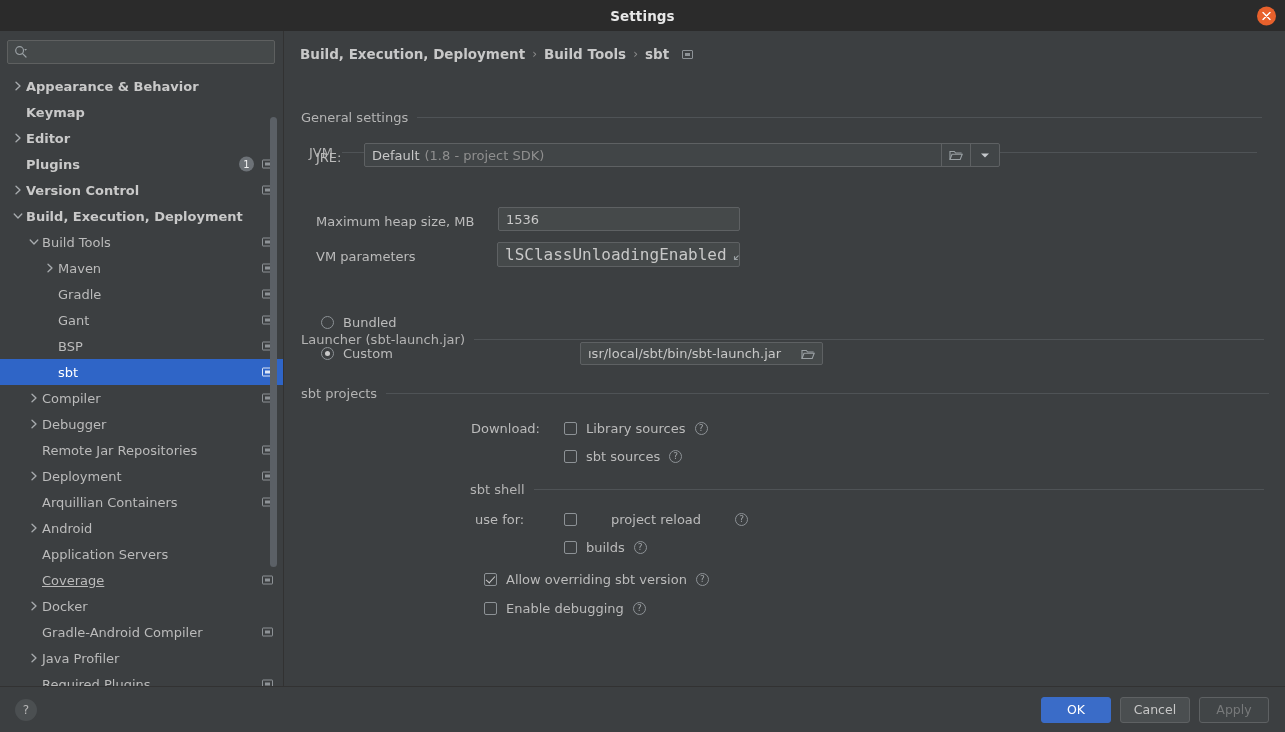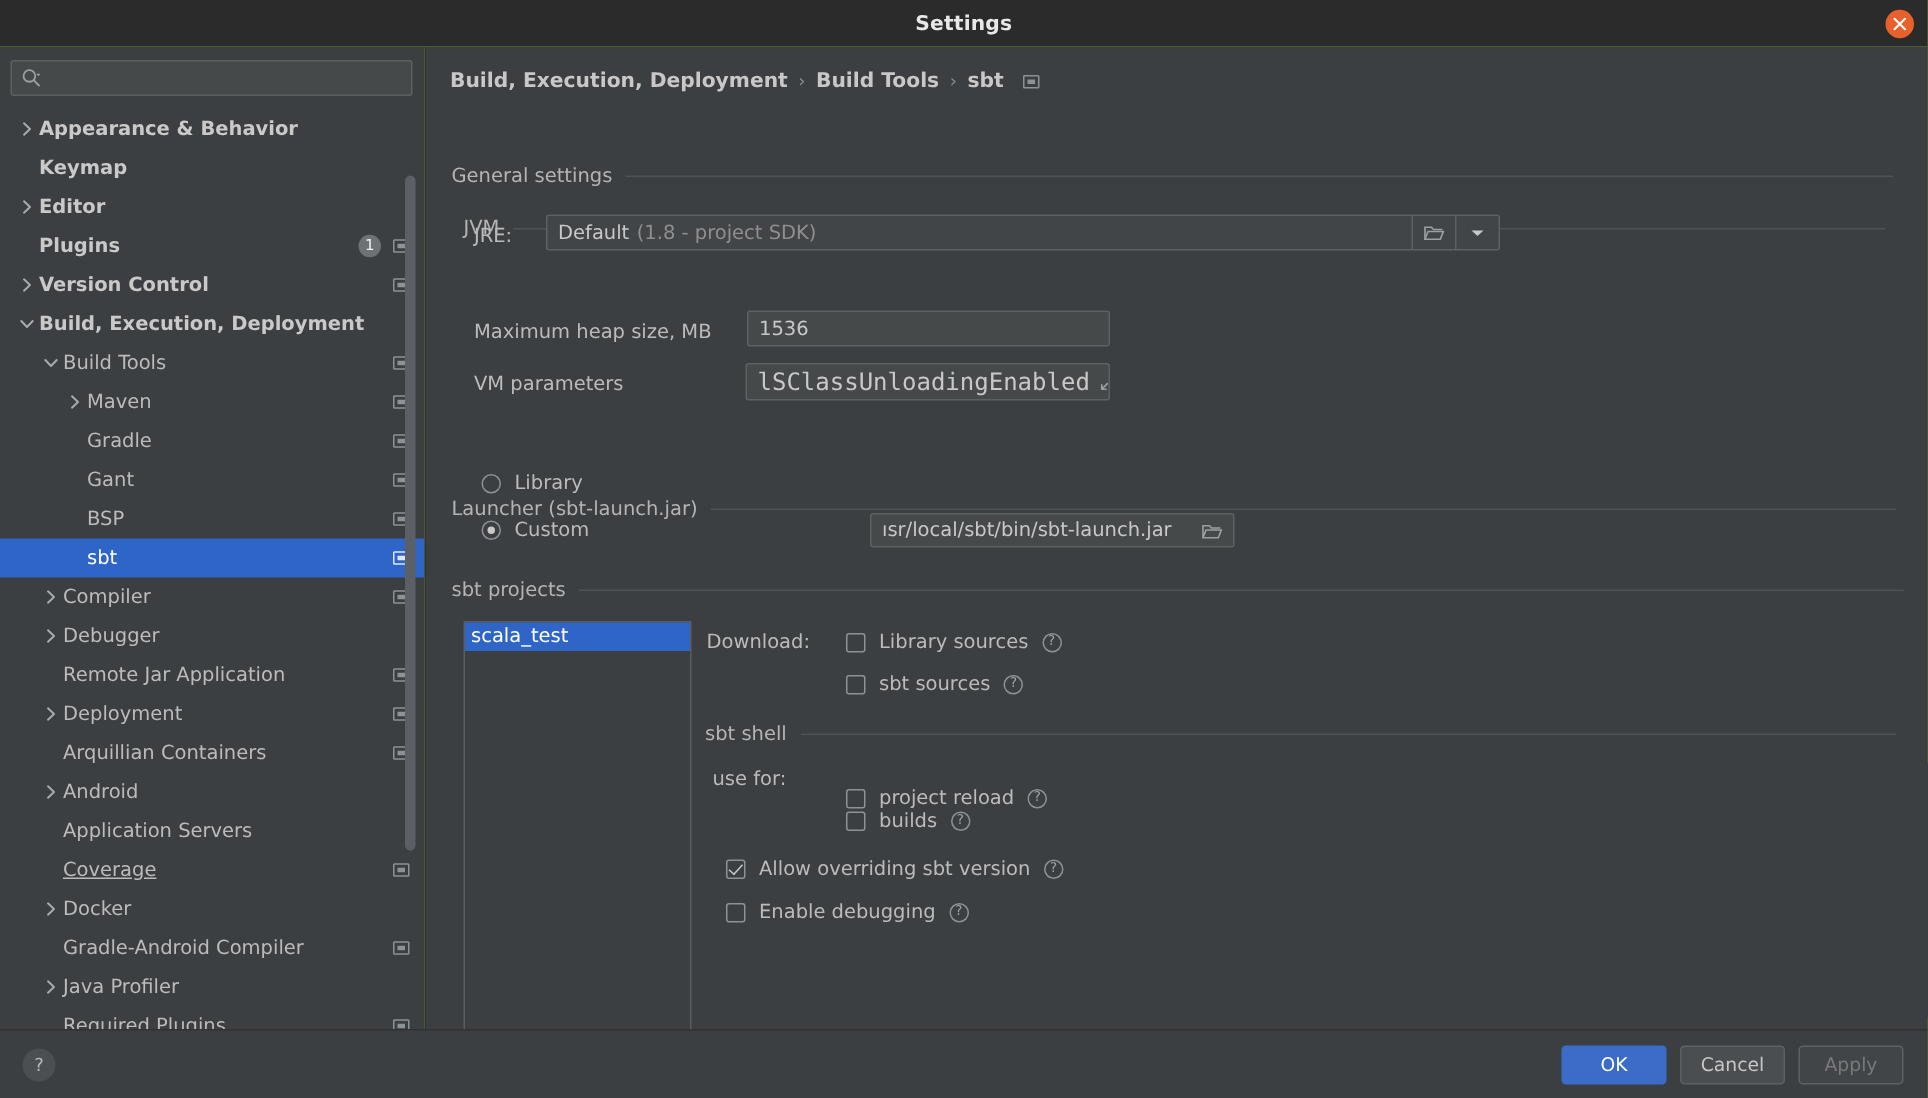--- a/index.html
+++ b/index.html
@@ -428,21 +428,21 @@
         <div class="tree-row" style="padding-left: 26px;">
           <span class="arrow">
             <svg width="8" height="10" viewBox="0 0 8 10">
               <path d="M2 1.2 L6 5 L2 8.8" fill="none" stroke="#a8acaf" stroke-width="1.3" stroke-linecap="round" stroke-linejoin="round"></path>
             </svg>
           </span>
           <span class="tree-label">Debugger</span>
         </div>
         <div class="tree-row" style="padding-left: 26px;">
           <span class="arrow"></span>
-          <span class="tree-label">Remote Jar Application</span>
+          <span class="tree-label">Remote Jar Repositories</span>
           <span class="trail">
             <span class="mod-icon"></span>
           </span>
         </div>
         <div class="tree-row" style="padding-left: 26px;">
           <span class="arrow">
             <svg width="8" height="10" viewBox="0 0 8 10">
               <path d="M2 1.2 L6 5 L2 8.8" fill="none" stroke="#a8acaf" stroke-width="1.3" stroke-linecap="round" stroke-linejoin="round"></path>
             </svg>
           </span>
@@ -571,21 +571,21 @@
       </span>
     </div>
 
     <div class="group-header" style="left:17px; top:254px; width:968px;margin-top:47px;">
       <span>Launcher (sbt-launch.jar)</span>
       <span class="line" style="width:790px;"></span>
     </div>
 
     <div class="radio-row" style="left:37px; top:284px;">
       <span class="radio"></span>
-      <span>Library</span>
+      <span>Bundled</span>
     </div>
 
     <div class="radio-row" style="left:37px; top:315px;">
       <span class="radio checked"></span>
       <span>Custom</span>
     </div>
 
     <div class="field" style="left:296px; top:311px; width:243px; height:23px;">
       <span class="val">ısr/local/sbt/bin/sbt-launch.jar</span>
       <span class="inline-icon-btn">
@@ -594,23 +594,20 @@
           <path d="M1 10.5 L3 5.3 H13.2 L11.2 10.5 Z" fill="none" stroke="#9aa0a4" stroke-width="1.1"></path>
         </svg>
       </span>
     </div>
 
     <div class="group-header" style="left:17px; top:355px; width:968px;">
       <span>sbt projects</span>
       <span class="line" style="width:890px;"></span>
     </div>
 
-    <div class="proj-list" id="proj-list" style="left:25px; top:383px; width:152px; height:285px;">
-        <div class="proj-item selected">scala_test</div>
-      </div>
 
     <div class="lbl" style="left:187px; top:390px;">Download:</div>
 
     <div class="check-row" style="left:280px; top:390px;">
       <span class="cbox"></span>
       <span>Library sources</span>
       <span class="help-dot">?</span>
     </div>
 
     <div class="check-row" style="left:280px; top:418px;">
@@ -619,21 +616,21 @@
       <span class="help-dot">?</span>
     </div>
 
     <div class="group-header" style="left:186px; top:451px; width:800px;">
       <span>sbt shell</span>
       <span class="line" style="width:730px;"></span>
     </div>
 
     <div class="lbl" style="left:191px; top:481px;">use for:</div>
 
-    <div class="check-row" style="left:280px; top:494px;">
+    <div class="check-row" style="left:280px; top:481px;gap:25px;">
       <span class="cbox"></span>
       <span>project reload</span>
       <span class="help-dot">?</span>
     </div>
 
     <div class="check-row" style="left:280px; top:509px;">
       <span class="cbox"></span>
       <span>builds</span>
       <span class="help-dot">?</span>
     </div>

